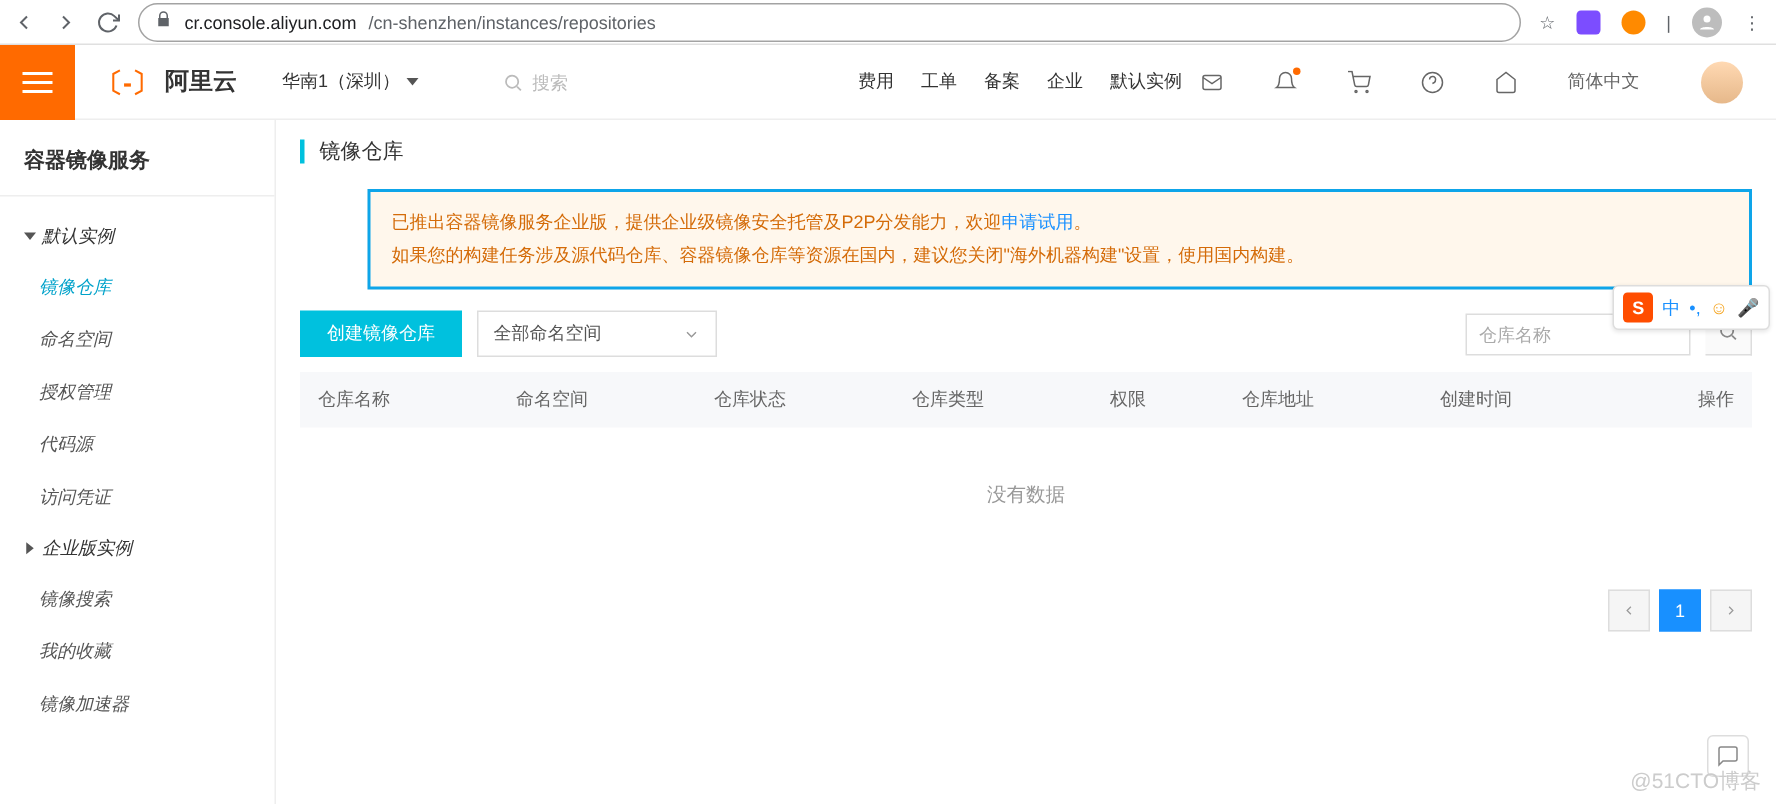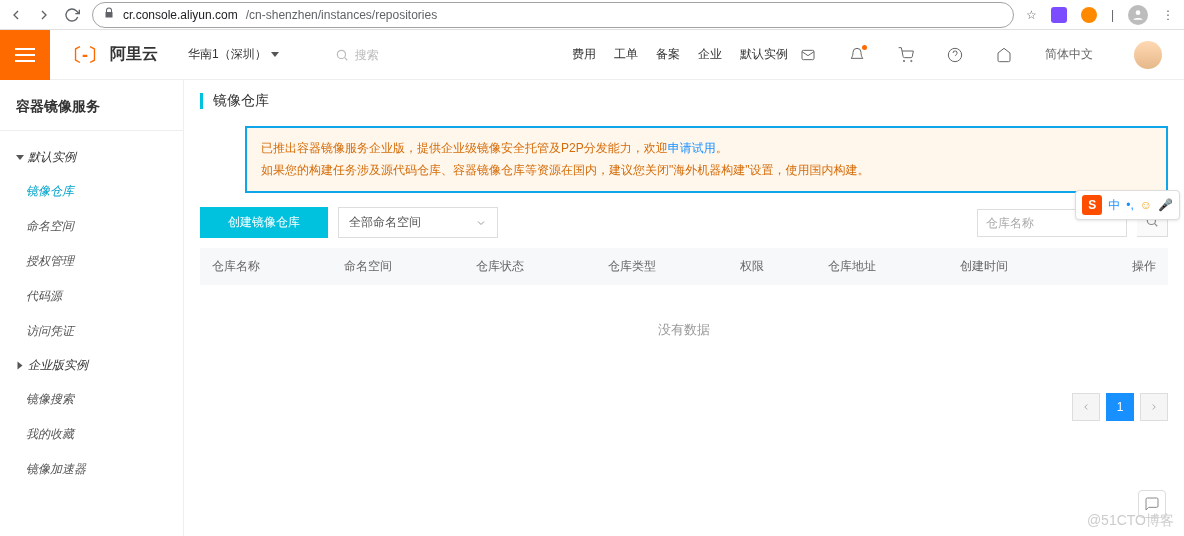--- a/index.html
+++ b/index.html
@@ -52,21 +52,21 @@
   .side-item{padding:9px 16px 9px 26px;font-size:12px;color:#555;cursor:pointer;}
   .side-item.active{color:#00a2ca;}
 
   
   .main{flex:1;padding:12px 16px;overflow:auto;}
   .page-title{display:flex;align-items:center;gap:10px;font-size:14px;margin-bottom:16px;}
   .page-title::before{content:"";width:3px;height:16px;background:#00c1de;display:inline-block;}
   .alert{border:2px solid #0ea5e9;background:#fff7ec;color:#d46b08;padding:10px 14px;font-size:12px;line-height:1.8;margin-bottom:14px;margin-left:45px;}
   .alert a{color:#1890ff;text-decoration:none;}
   .toolbar{display:flex;align-items:center;gap:10px;margin-bottom:10px;}
-  .btn-primary{background:#00c1de;color:#fff;border:none;padding:7px 28px;font-size:12px;cursor:pointer;}
+  .btn-primary{background:#00c1de;color:#fff;border:none;padding:7px 18px;font-size:12px;cursor:pointer;}
   .select{border:1px solid #ddd;padding:6px 10px;min-width:160px;display:flex;align-items:center;justify-content:space-between;font-size:12px;color:#555;cursor:pointer;gap:45px;}
   .toolbar-spacer{flex:1;}
   .filter-input{border:1px solid #ddd;padding:6px 8px;width:150px;font-size:12px;color:#333;}
   .filter-input::placeholder{color:#aaa;}
   .search-btn{border:1px solid #ddd;border-left:none;padding:5px 8px;cursor:pointer;background:#fafafa;}
 
   
   table{width:100%;border-collapse:collapse;font-size:12px;}
   thead th{background:#f7f8fa;color:#666;text-align:left;font-weight:normal;padding:10px 12px;}
   thead th:last-child{text-align:right;}

